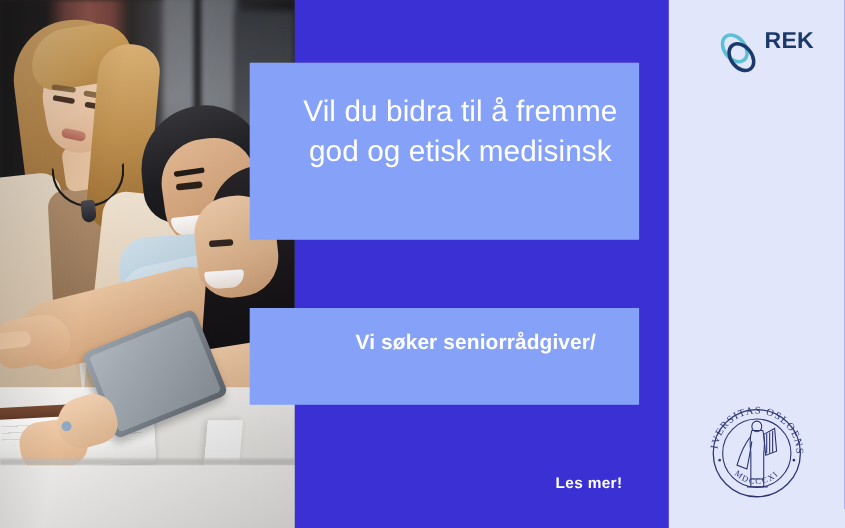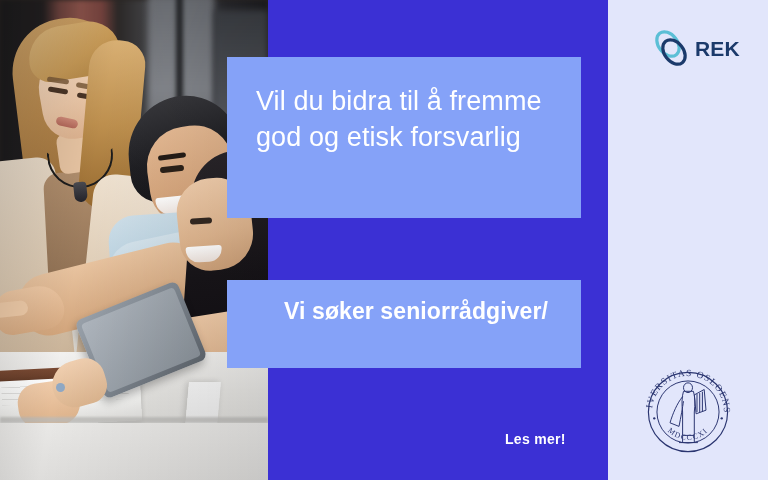--- a/index.html
+++ b/index.html
@@ -318,61 +318,62 @@
   .right-panel {
     position:absolute; left:608px; top:0; width:160px; height:480px;
     background:#E2E6FB;
   }
 
   
   .callout {
     position:absolute;
     background:#85A2F8;
     box-sizing:border-box;
+    text-align:center;
   }
   .callout-headline {
     left:227px; top:57px; width:354px; height:161px;
     padding: 26px 0 0 29px;
   }
   .callout-headline .line {
     color:#ffffff;
     font-size:27px;
     line-height:36px;
     font-weight:400;
     letter-spacing:.1px;
     white-space:nowrap;
   }
   .callout-job {
     left:227px; top:280px; width:354px; height:88px;
     padding: 16px 0 0 29px;
   }
   .callout-job .line {
     color:#ffffff;
-    font-size:23px;
+    font-size:19px;
     line-height:31px;
     font-weight:bold;
     letter-spacing:.1px;
     white-space:nowrap;
     margin-left:28px;
   }
 
   
   .cta {
     position:absolute; left:505px; top:431px;
     color:#ffffff;
     font-size:14px;
     font-weight:bold;
     letter-spacing:.3px;
   }
 
   
   .rek-logo {
     position:absolute; left:650px; top:27px;
     width:86px; height:42px;
-    display:flex; align-items:center; gap:3px;
+    display:flex; align-items:flex-start; gap:3px;
   }
   .rek-mark { width:42px; height:42px; flex:none; }
   .rek-word {
     color:#1B3A6B;
     font-size:21px;
     font-weight:bold;
     letter-spacing:.2px;
     line-height:1;
   }
 
@@ -449,21 +450,21 @@
       <div class="photo-shade"></div>
     </div>
   </div>
 
   <div class="center-panel"></div>
 
   <div class="right-panel"></div>
 
   <div class="callout callout-headline">
     <div class="line">Vil du bidra til å fremme</div>
-    <div class="line">god og etisk forsvarlig</div>
+    <div class="line">god og etisk medisinsk</div>
   </div>
 
   <div class="callout callout-job">
     <div class="line">Vi søker seniorrådgiver/</div>
   </div>
 
   <div class="cta">Les mer!</div>
 
   <div class="rek-logo">
     <svg class="rek-mark" viewBox="0 0 42 42">

